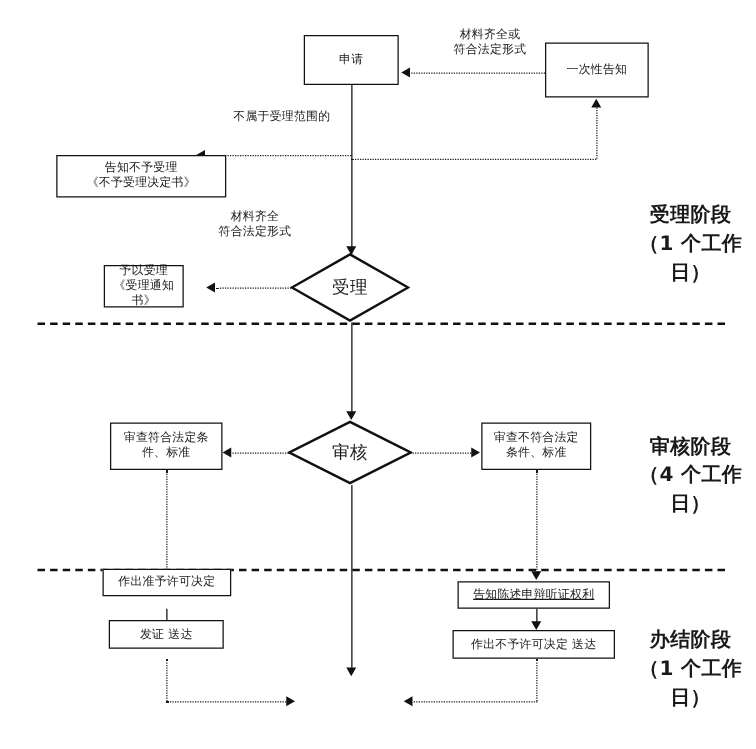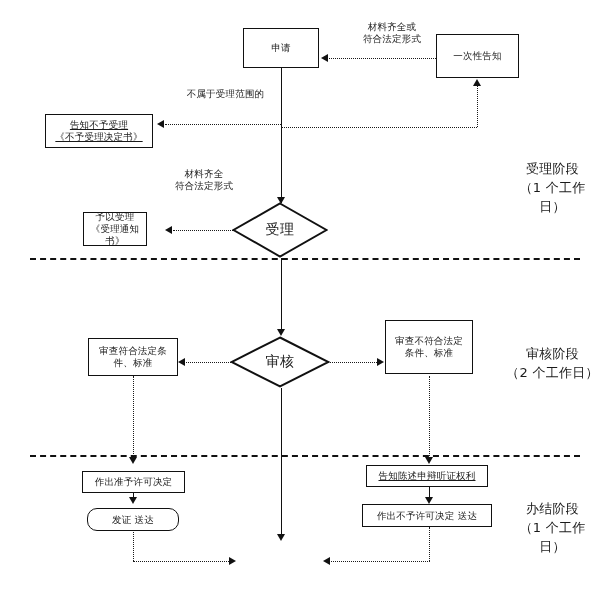--- a/index.html
+++ b/index.html
@@ -103,27 +103,27 @@
     text-align: center;
     line-height: 1.3;
     white-space: pre-line;
     letter-spacing: 0.2px;
     z-index: 4;
     background: transparent;
   }
   
   .stage-label {
     position: absolute;
-    font-size: 13px;
+    font-size: 16px;
     color: #1a1a1a;
     text-align: center;
     line-height: 1.45;
     white-space: pre-line;
     letter-spacing: 0.3px;
-    font-weight: 400;
+    font-weight: 700;
     z-index: 4;
   }
   
   .divider {
     position: absolute;
     border-top: 2px dashed #111111;
     height: 0;
     z-index: 2;
   }
 </style>
@@ -132,39 +132,39 @@
 
 <div id="canvas">
 
   <div class="divider" style="left:30px; top:258px; width:550px;"></div>
   <div class="divider" style="left:30px; top:455px; width:550px;"></div>
 
   <div class="stage-label" style="left:505px; top:160px; width:95px;">受理阶段
 （1 个工作
 日）</div>
   <div class="stage-label" style="left:500px; top:345px; width:105px;">审核阶段
-（2 个工作日）</div>
+（4 个工作日）</div>
   <div class="stage-label" style="left:505px; top:500px; width:95px;">办结阶段
 （1 个工作
 日）</div>
 
   <div class="node-box" style="left:436px; top:34px; width:83px; height:44px;">一次性告知</div>
 
   <div class="node-box" style="left:243px; top:28px; width:76px; height:40px;">申请</div>
 
-  <div class="edge-label" style="left:337px; top:22px; width:110px;font-family:Liberation Mono, monospace;">材料齐全或
+  <div class="edge-label" style="left:337px; top:22px; width:110px;">材料齐全或
 符合法定形式</div>
 
   <div class="ln dot-h" style="left:329px; top:58px; width:107px;"></div>
   <div class="arrow left" style="left:321px; top:54px;"></div>
 
   <div class="ln solid-v" style="left:281px; top:68px; height:135px;"></div>
   <div class="arrow down" style="left:277px; top:197px;"></div>
 
-  <div class="node-box" style="left:45px; top:114px; width:108px; height:34px;text-decoration:underline;">告知不予受理
+  <div class="node-box" style="left:45px; top:124px; width:136px; height:34px;">告知不予受理
 《不予受理决定书》</div>
 
   <div class="edge-label" style="left:168px; top:88px; width:115px;">不属于受理范围的</div>
 
   <div class="ln dot-h" style="left:165px; top:124px; width:116px;"></div>
   <div class="arrow left" style="left:157px; top:120px;"></div>
 
 
   <div class="ln dot-h" style="left:281px; top:127px; width:196px;"></div>
   <div class="ln dot-v" style="left:477px; top:86px; height:41px;"></div>
@@ -195,41 +195,41 @@
     </svg>
     <div class="dlabel">审核</div>
   </div>
 
   <div class="node-box" style="left:88px; top:338px; width:90px; height:38px;">审查符合法定条
 件、标准</div>
 
   <div class="ln dot-h" style="left:186px; top:362px; width:47px;"></div>
   <div class="arrow left" style="left:178px; top:358px;"></div>
 
-  <div class="node-box" style="left:385px; top:320px; width:88px; height:54px;">审查不符合法定
+  <div class="node-box" style="left:385px; top:338px; width:88px; height:38px;">审查不符合法定
 条件、标准</div>
 
   <div class="ln dot-h" style="left:328px; top:362px; width:49px;"></div>
   <div class="arrow right" style="left:377px; top:358px;"></div>
 
   <div class="ln solid-v" style="left:281px; top:388px; height:150px;"></div>
   <div class="arrow down" style="left:277px; top:534px;"></div>
 
   <div class="ln dot-v" style="left:133px; top:376px; height:84px;"></div>
   <div class="arrow down" style="left:129px; top:457px;"></div>
 
   <div class="ln dot-v" style="left:429px; top:376px; height:84px;"></div>
   <div class="arrow down" style="left:425px; top:457px;"></div>
 
-  <div class="node-box" style="left:82px; top:471px; width:103px; height:22px;">作出准予许可决定</div>
+  <div class="node-box" style="left:82px; top:455px; width:103px; height:22px;">作出准予许可决定</div>
 
   <div class="ln solid-v" style="left:133px; top:487px; height:12px;"></div>
   <div class="arrow down" style="left:129px; top:497px;"></div>
 
-  <div class="node-box" style="left:87px; top:508px; width:92px; height:23px;border-radius:10px;">发证  送达</div>
+  <div class="node-box" style="left:87px; top:496px; width:92px; height:23px;">发证  送达</div>
 
   <div class="ln dot-v" style="left:133px; top:527px; height:34px;"></div>
   <div class="ln dot-h" style="left:133px; top:561px; width:98px;"></div>
   <div class="arrow right" style="left:229px; top:557px;"></div>
 
   <div class="node-box" style="left:366px; top:465px; width:122px; height:22px;text-decoration:underline;">告知陈述申辩听证权利</div>
 
   <div class="ln solid-v" style="left:429px; top:487px; height:12px;"></div>
   <div class="arrow down" style="left:425px; top:497px;"></div>
 

